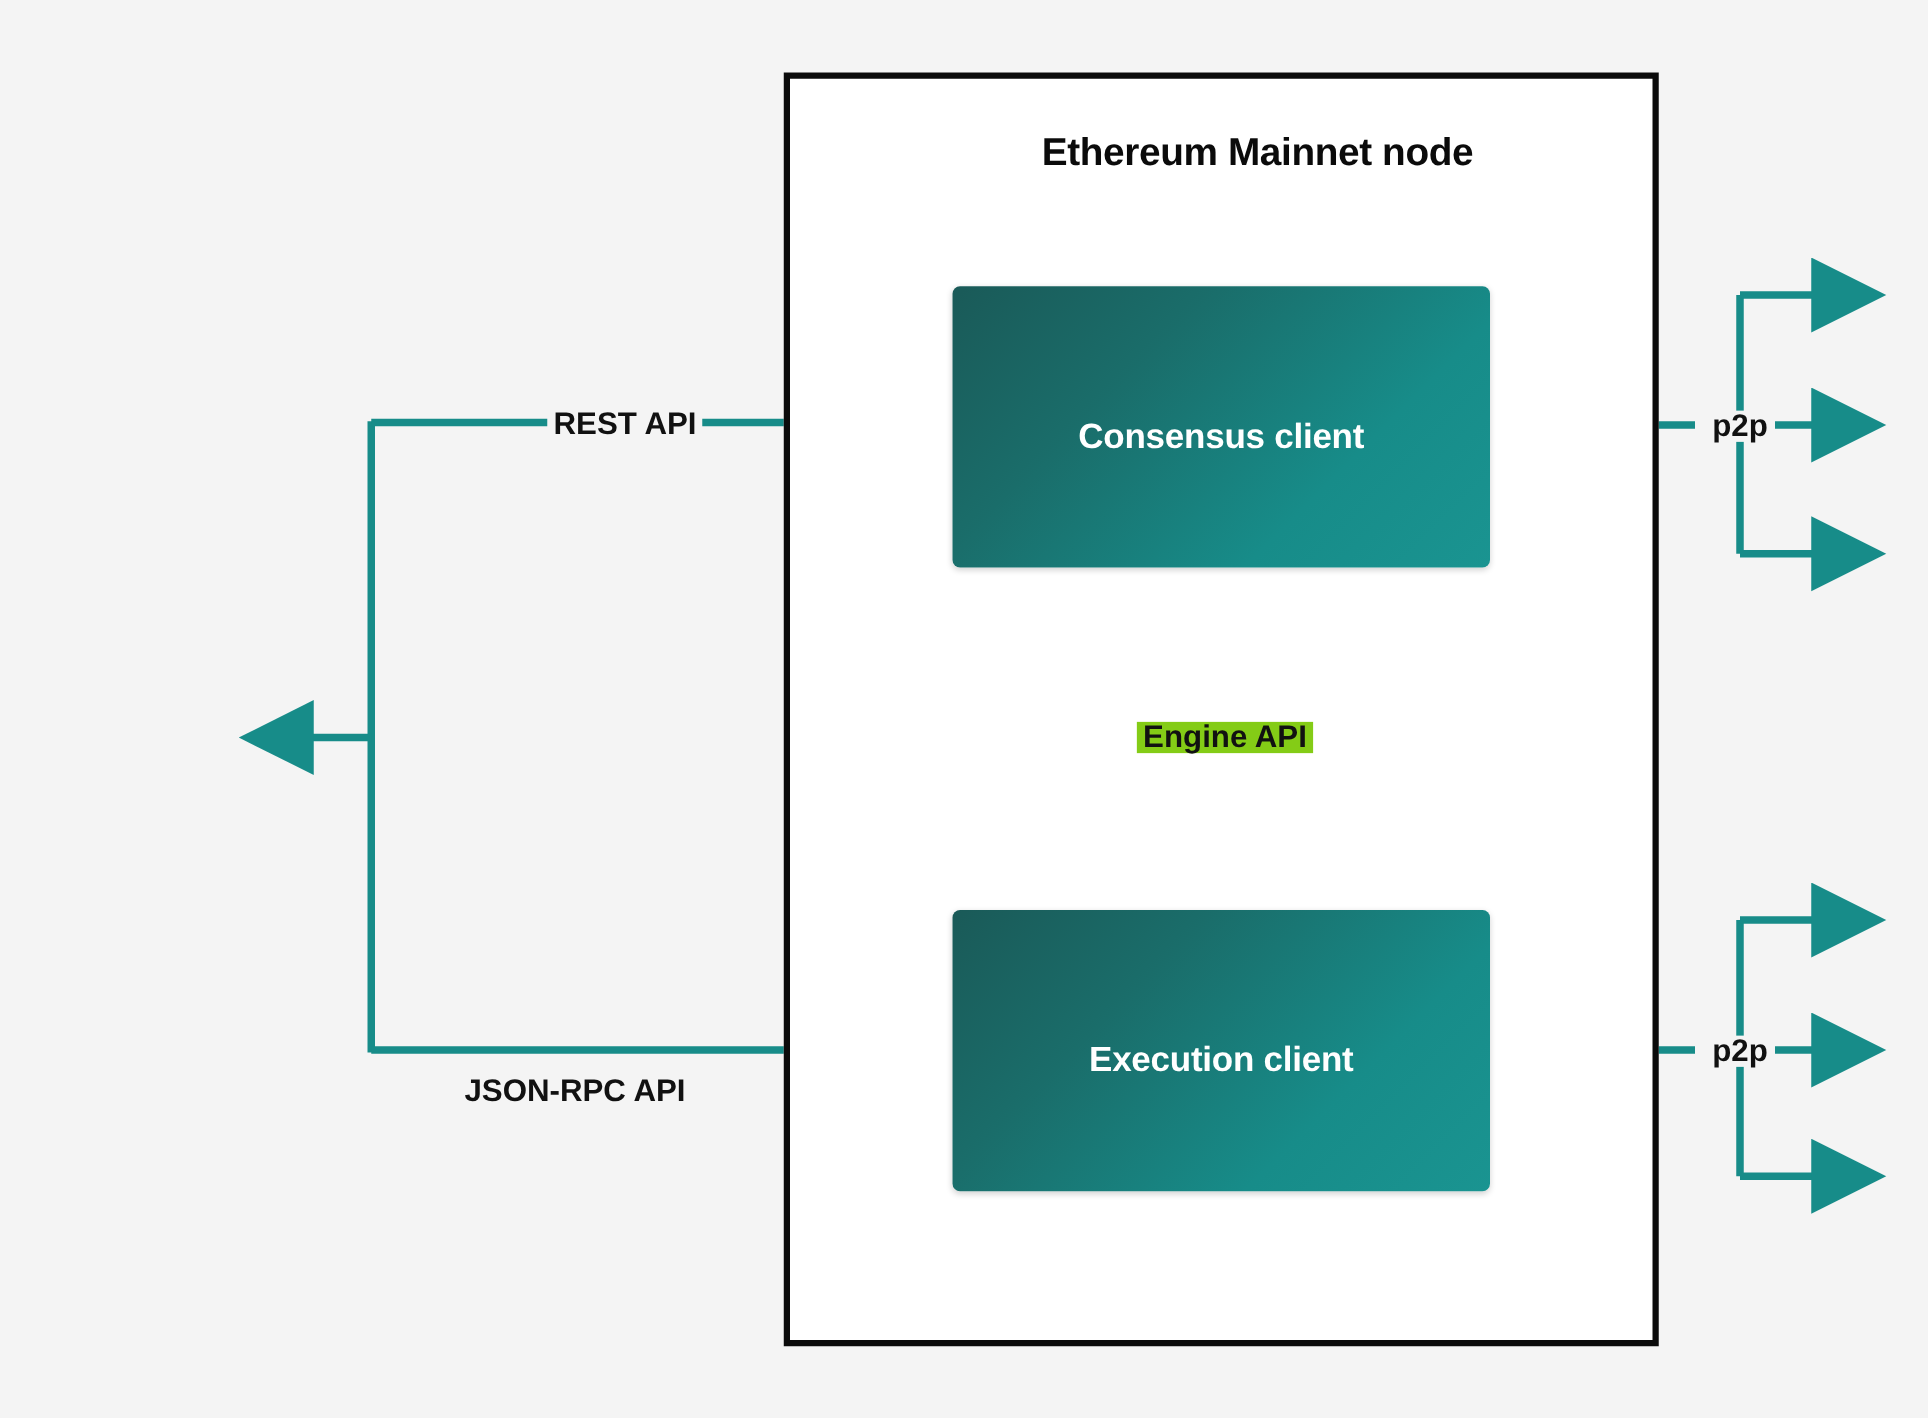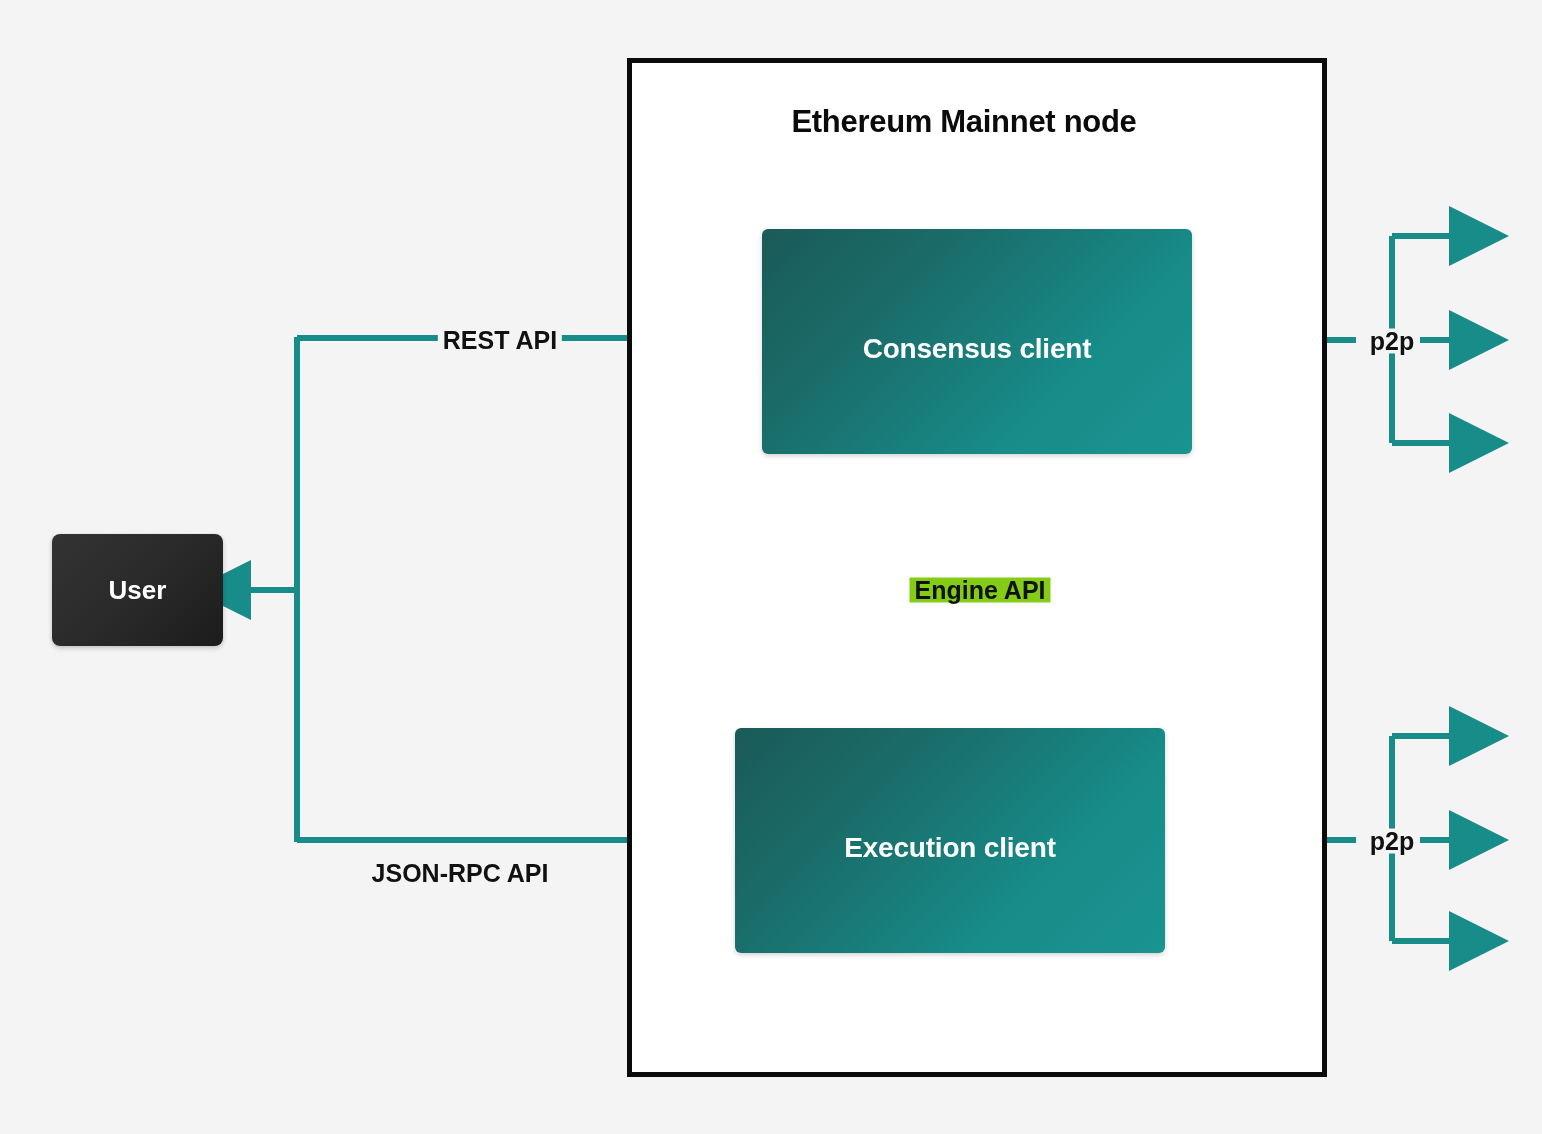--- a/index.html
+++ b/index.html
@@ -33,21 +33,21 @@
     left: 627px;
     top: 58px;
     width: 700px;
     height: 1019px;
     background: #ffffff;
     border: 5px solid #0b0b0b;
     box-sizing: border-box;
   }
   .node-title {
     position: absolute;
-    left: 614px;
+    left: 656px;
     top: 104px;
     width: 700px;
     text-align: center;
     font-size: 31px;
     font-weight: bold;
     color: #0b0b0b;
     letter-spacing: -0.3px;
   }
 
   
@@ -63,21 +63,21 @@
     justify-content: center;
   }
   .client-box .client-label {
     color: #ffffff;
     font-size: 28px;
     font-weight: bold;
     letter-spacing: -0.2px;
     margin-top: 14px;
   }
   #consensus-box { left: 762px; top: 229px; }
-  #execution-box { left: 735px; top: 728px; align-items: center; }
+  #execution-box { left: 762px; top: 728px; align-items: center; }
 
   
   .user-box {
     position: absolute;
     left: 52px;
     top: 534px;
     width: 171px;
     height: 112px;
     border-radius: 8px;
     background: linear-gradient(135deg, #333333 0%, #2b2b2b 45%, #1c1c1c 100%);
@@ -175,23 +175,20 @@
   <div class="node-title">Ethereum Mainnet node</div>
 
   <div class="client-box" id="consensus-box">
     <span class="client-label">Consensus client</span>
   </div>
 
   <div class="client-box" id="execution-box">
     <span class="client-label">Execution client</span>
   </div>
 
-  <div class="user-box">
-    <span class="user-label">User</span>
-  </div>
 
   <div class="edge-label" id="label-rest-api">REST API</div>
 
   <div class="edge-label" id="label-jsonrpc-api">JSON-RPC API</div>
 
   <div class="edge-label" id="label-engine-api">Engine API</div>
 
   <div class="edge-label" id="label-p2p-top">p2p</div>
 
   <div class="edge-label" id="label-p2p-bottom">p2p</div>

